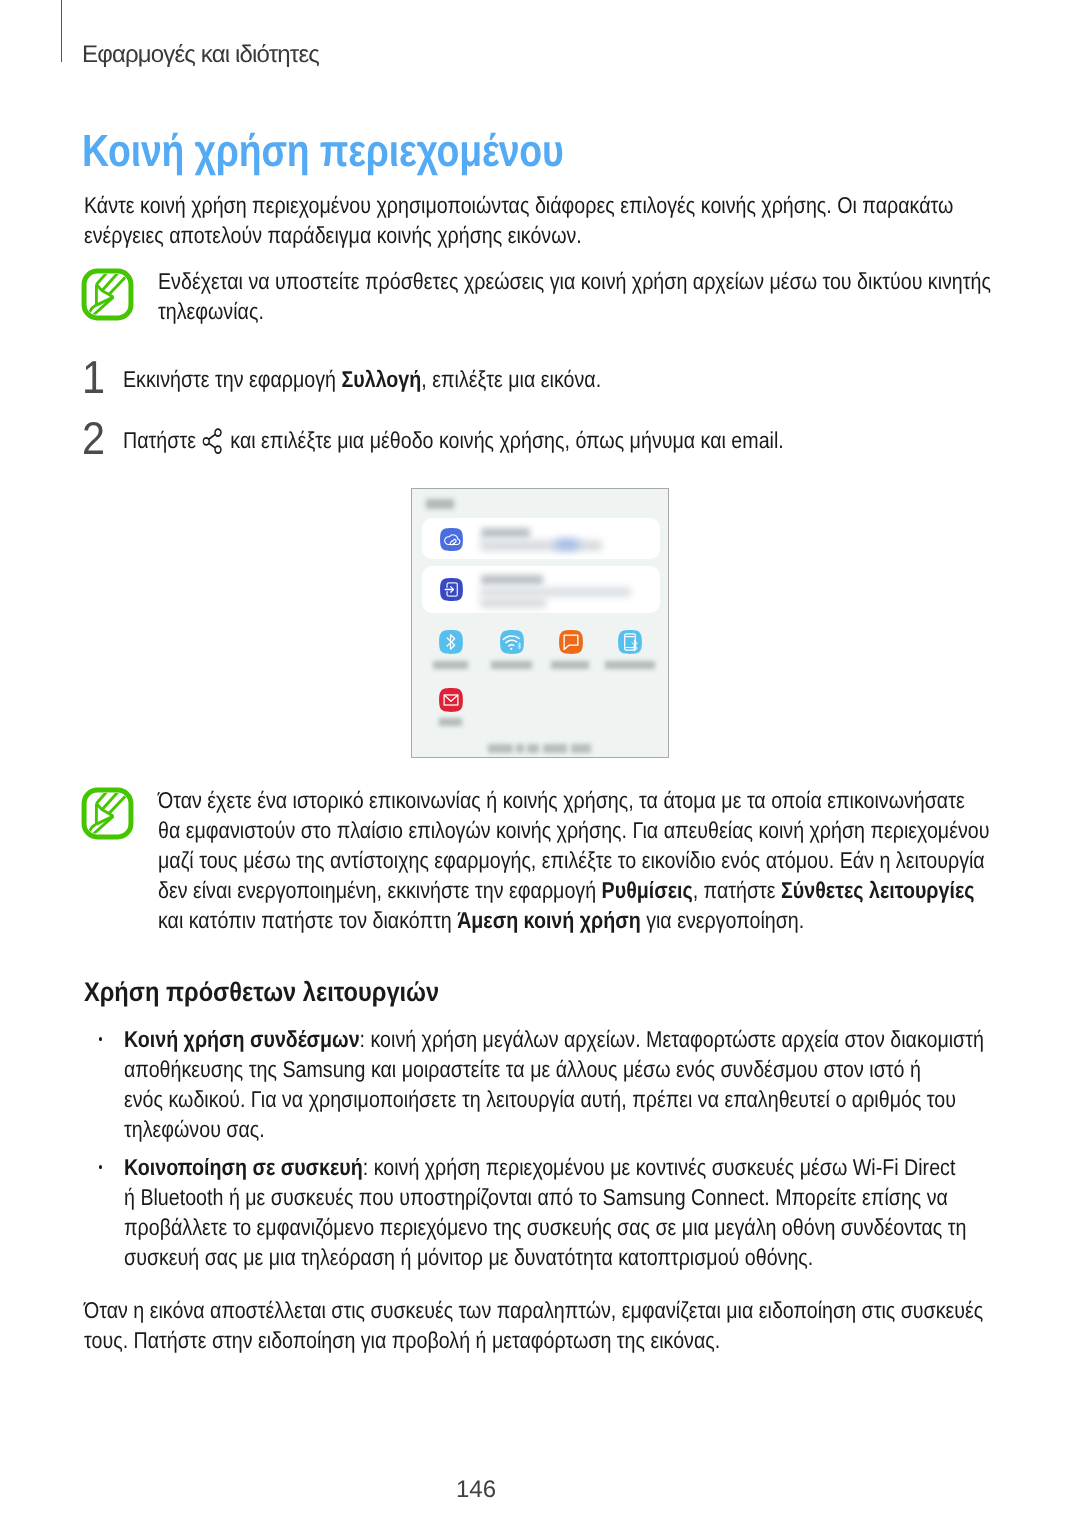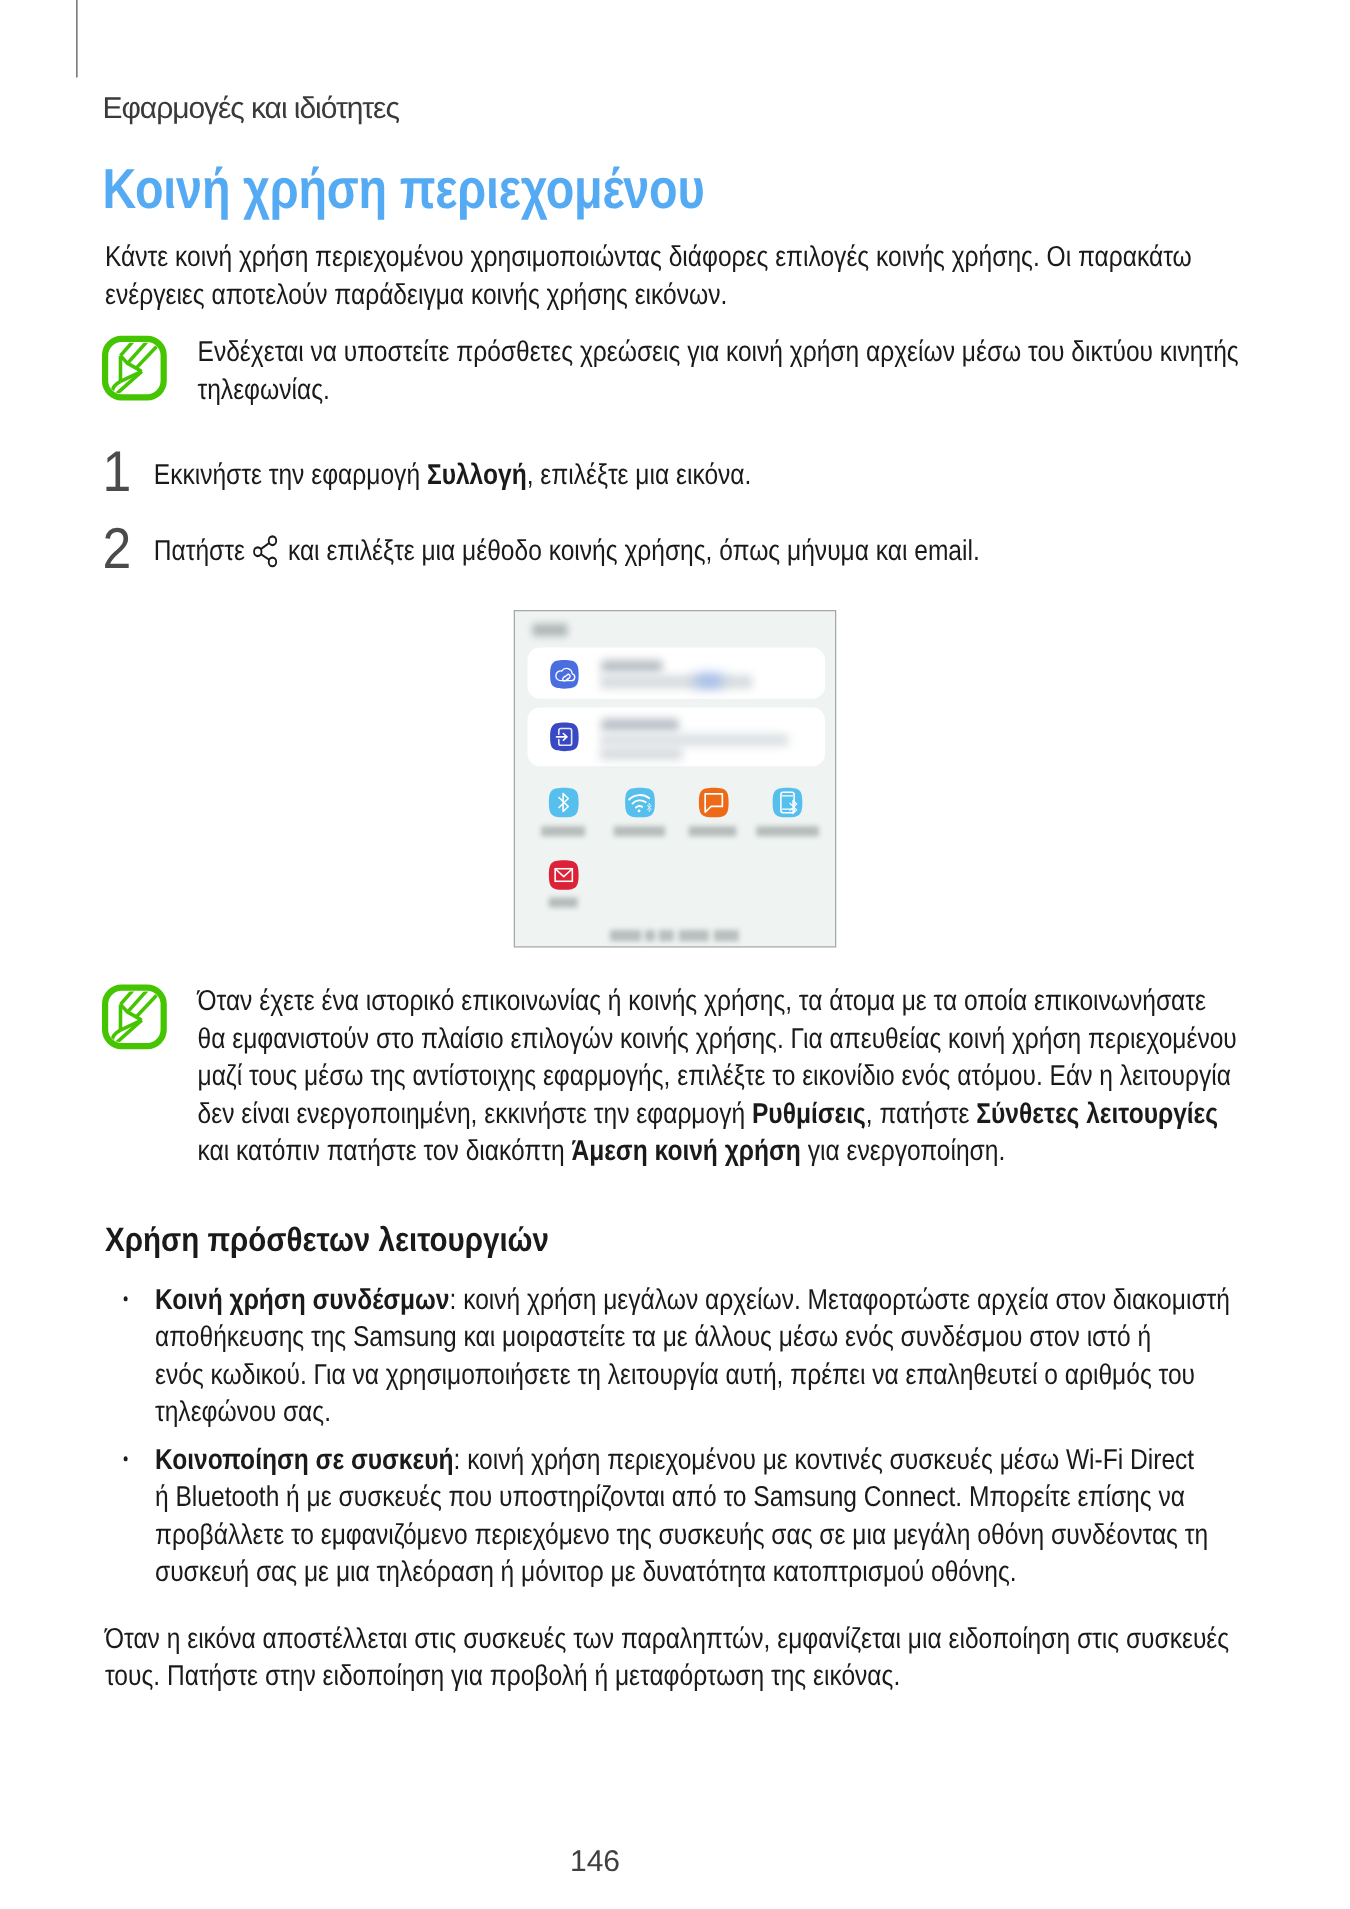--- a/index.html
+++ b/index.html
@@ -9,21 +9,21 @@
     font-family:"Liberation Sans", sans-serif;
     color:#1a1a1a;
     -webkit-font-smoothing:antialiased;
     text-rendering:geometricPrecision;
   }
   .page{position:relative;width:1080px;height:1527px;overflow:hidden;background:#fff;}
 
   
   .header-rule{position:absolute;left:60.5px;top:0;width:1.4px;height:61.5px;background:#555555;}
   .breadcrumb{position:absolute;left:82px;top:41px;font-size:24px;line-height:28px;
-    color:#3a3a3a;letter-spacing:-0.84px;white-space:nowrap;margin-top:32px;}
+    color:#3a3a3a;letter-spacing:-0.84px;white-space:nowrap;}
 
   
   .page-title{position:absolute;left:82px;top:129px;margin:0;font-size:45px;line-height:44px;
     font-weight:700;color:#55aaf4;letter-spacing:-0.2px;white-space:nowrap;
     transform:scaleX(0.831);transform-origin:left center;}
 
   
   .body-text{position:absolute;font-size:23px;line-height:30px;color:#1a1a1a;}
   .intro{left:84px;top:190px;}
 

